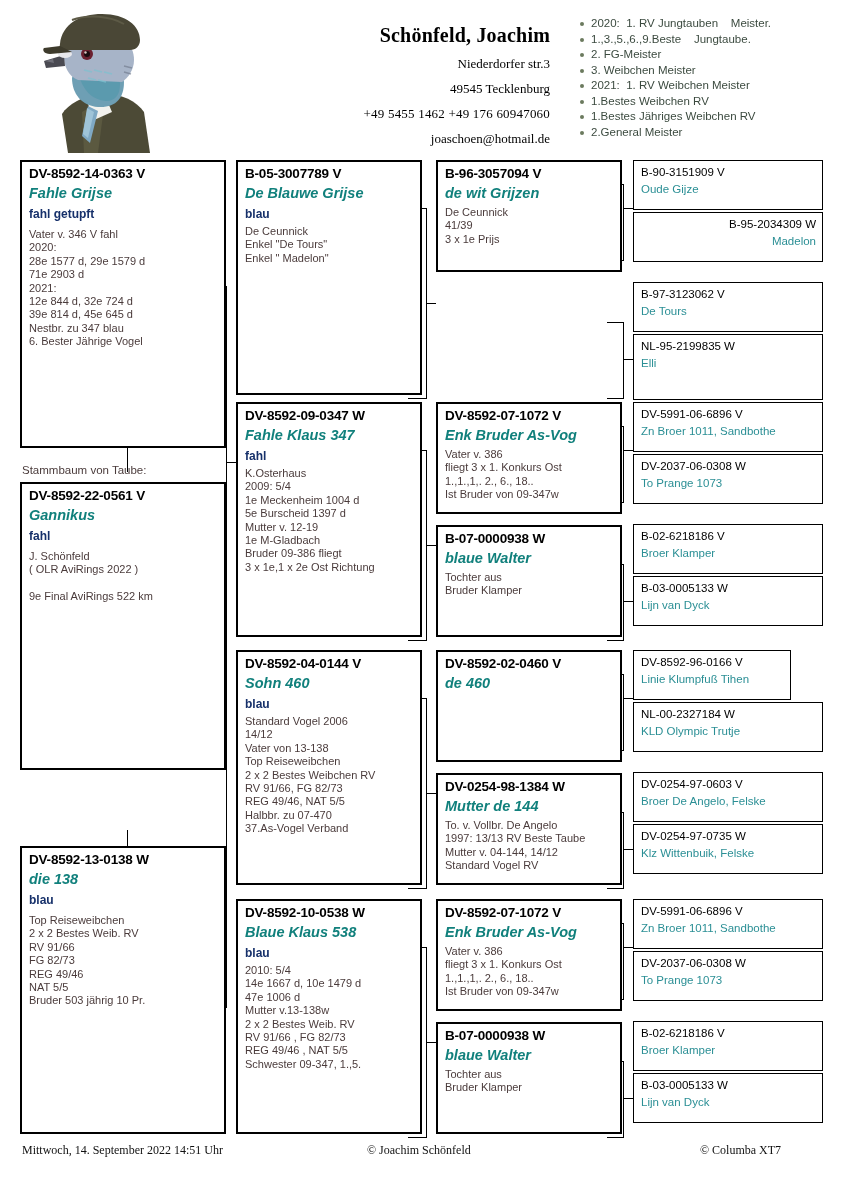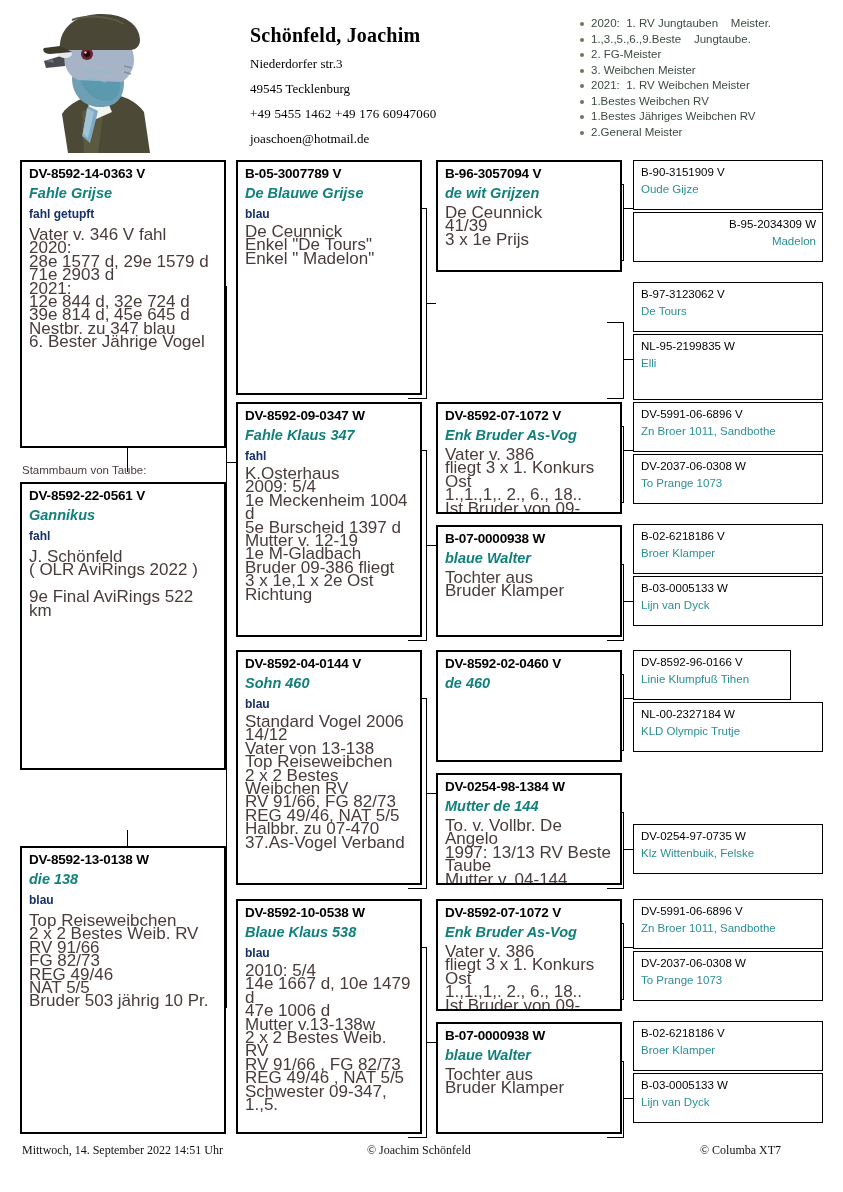--- a/index.html
+++ b/index.html
@@ -16,21 +16,21 @@
     overflow: hidden;
   }
 
   
   #header { position: absolute; left: 0; top: 0; width: 843px; height: 152px; }
 
   #pigeon-logo { position: absolute; left: 32px; top: 8px; width: 130px; height: 145px; }
 
   #owner-block {
     position: absolute; left: 250px; top: 24px; width: 300px;
-    text-align: left;
+    text-align: right;
     font-family: "Liberation Serif", serif;
   }
   #owner-name { font-size: 20px; font-weight: bold; letter-spacing: .2px; }
   .owner-line { font-size: 13px; margin-top: 9px; }
   #owner-phones { letter-spacing: .2px; }
 
   #awards {
     position: absolute; left: 578px; top: 16px; width: 265px;
     font-size: 11.5px; color: #3b4a3f;
   }
@@ -78,21 +78,21 @@
     font-size: 11.5px; font-style: normal; font-weight: normal;
     color: #2b8f95; margin-top: 1px; line-height: 15px;
   }
 
   .colour {
     font-size: 12px; font-weight: bold; color: #16306a;
     line-height: 16px; margin-top: 3px;
   }
 
   .notes {
-    font-size: 17px; color: #4a3b3b; line-height: 13.4px;
+    font-size: 11px; color: #4a3b3b; line-height: 13.4px;
     margin-top: 6px; white-space: pre-line;
   }
   .notes.tight { margin-top: 3px; }
 
   
   .hline { position: absolute; background: #000; height: 1px; }
   .vline { position: absolute; background: #000; width: 1px; }
 
   #stammbaum-label {
     position: absolute; left: 22px; top: 312px;
@@ -424,20 +424,24 @@
   </div>
 
   <div class="node thin" style="left:633px; top:498px; width:158px; height:50px;">
     <div class="ring small">DV-8592-96-0166 V</div>
     <div class="nick small">Linie Klumpfuß Tihen</div>
   </div>
   <div class="node thin" style="left:633px; top:550px; width:190px; height:50px;">
     <div class="ring small">NL-00-2327184 W</div>
     <div class="nick small">KLD Olympic Trutje</div>
   </div>
+  <div class="node thin" style="left:633px; top:620px; width:190px; height:50px;">
+    <div class="ring small">DV-0254-97-0603 V</div>
+    <div class="nick small">Broer De Angelo, Felske</div>
+  </div>
   <div class="node thin" style="left:633px; top:672px; width:190px; height:50px;">
     <div class="ring small">DV-0254-97-0735 W</div>
     <div class="nick small">Klz Wittenbuik, Felske</div>
   </div>
 
   <div class="node thin" style="left:633px; top:747px; width:190px; height:50px;">
     <div class="ring small">DV-5991-06-6896 V</div>
     <div class="nick small">Zn Broer 1011, Sandbothe</div>
   </div>
   <div class="node thin" style="left:633px; top:799px; width:190px; height:50px;">

